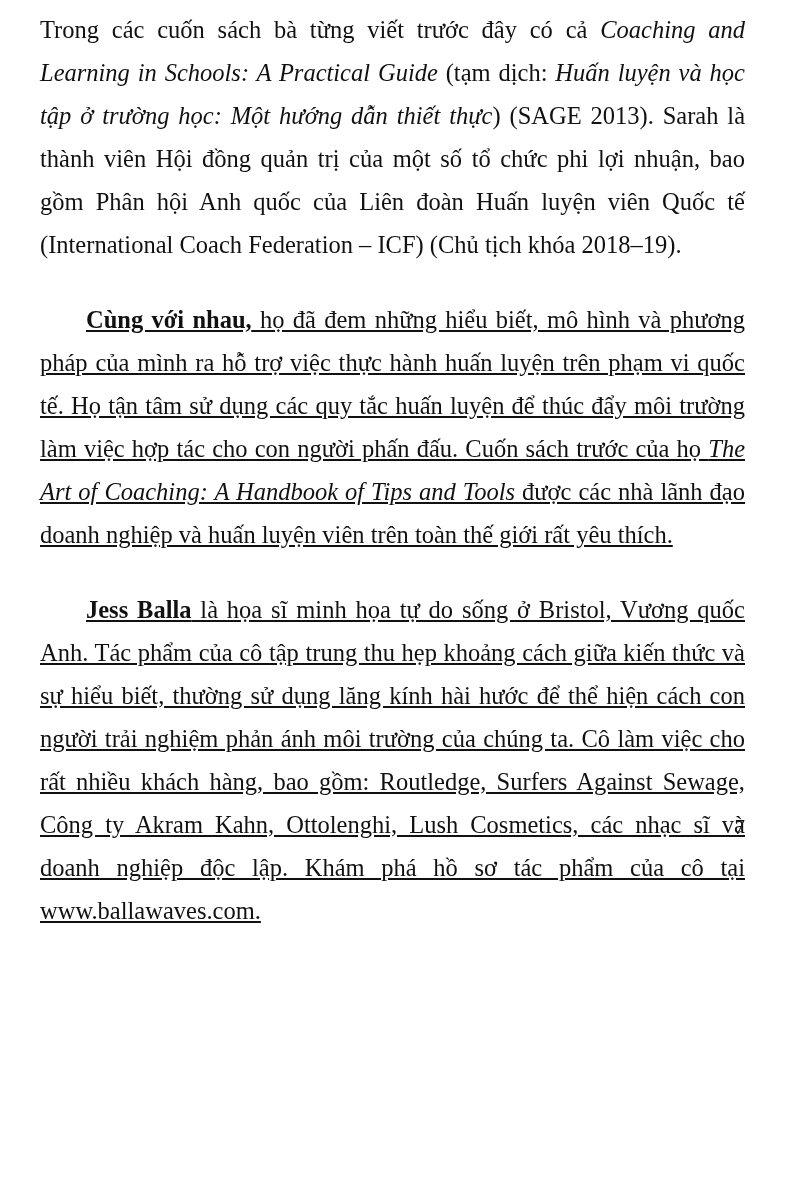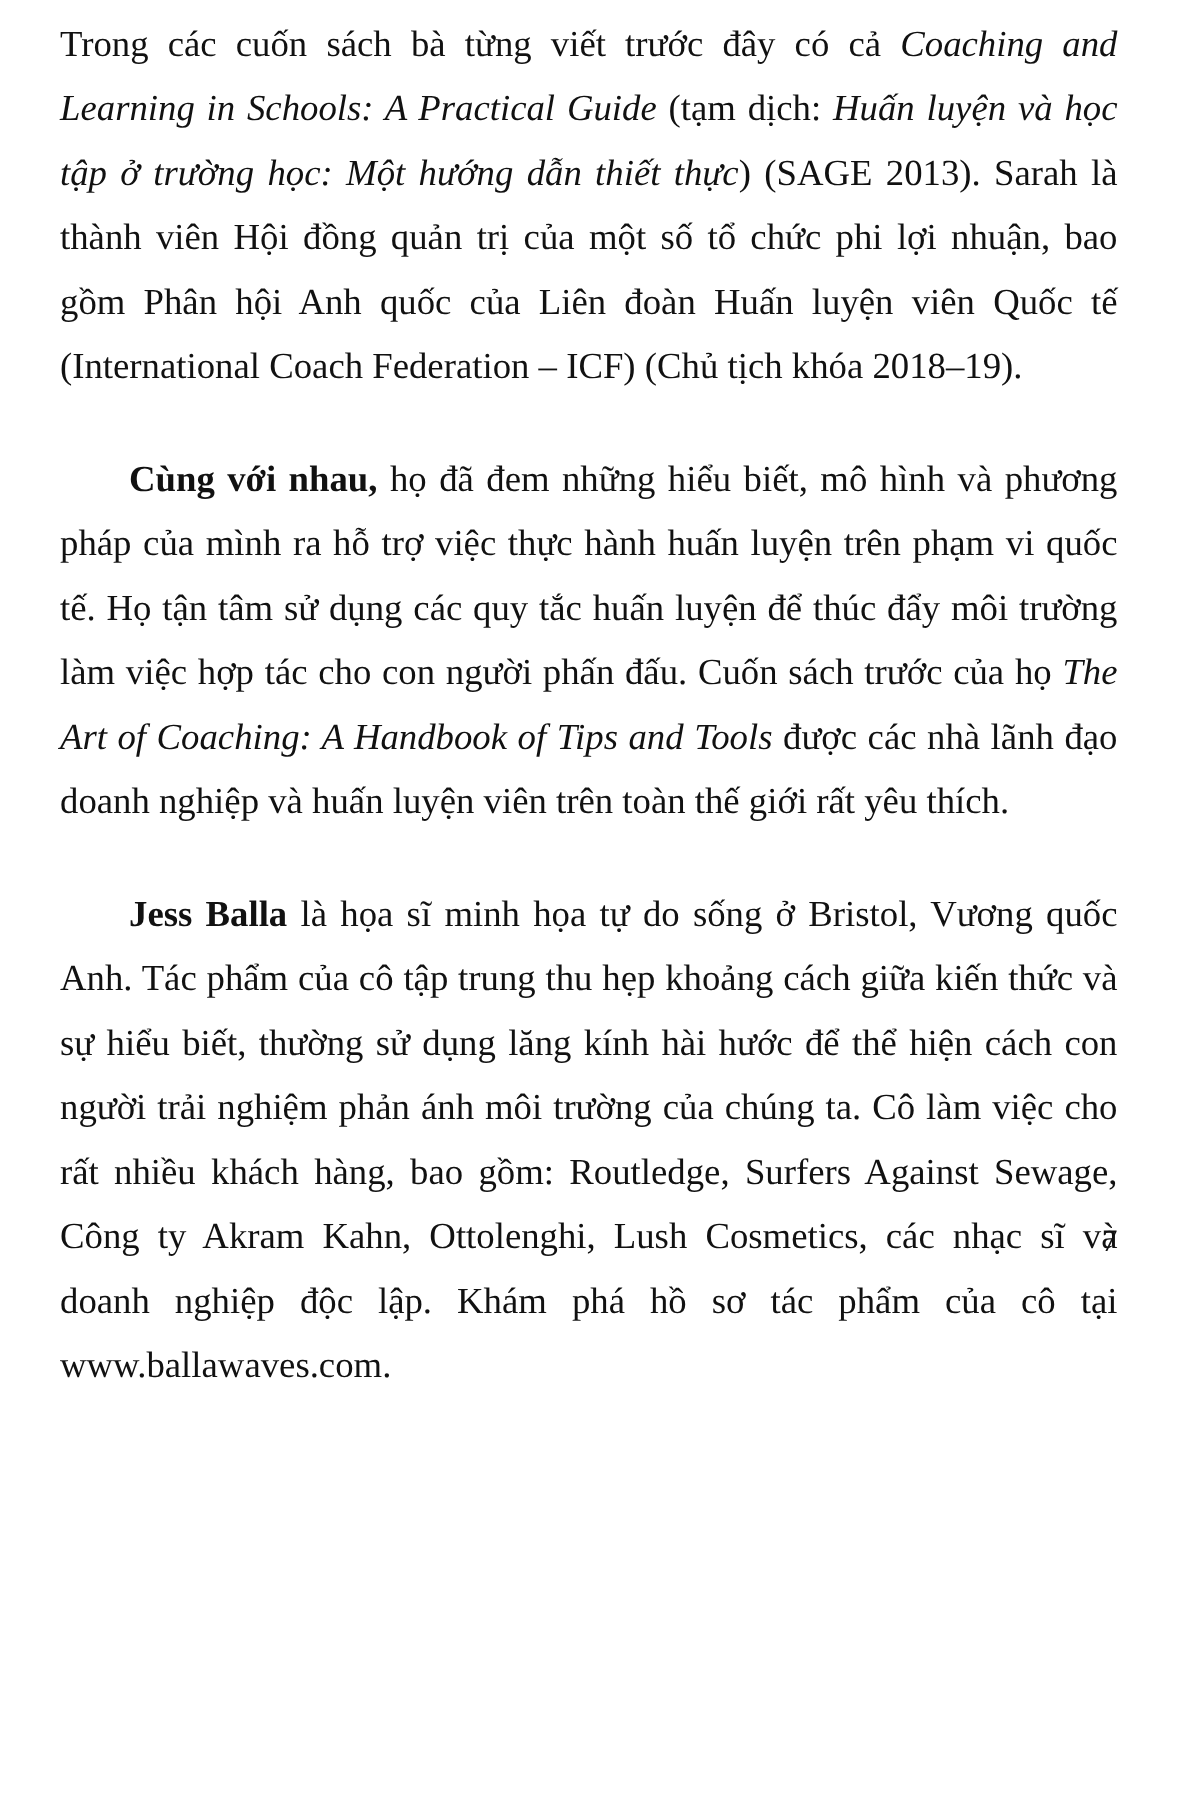--- a/index.html
+++ b/index.html
@@ -29,20 +29,21 @@
     line-height: 43px;
     text-align: justify;
     text-justify: inter-word;
     hyphens: none;
   }
   p.para {
     margin: 0 0 0 0;
   }
   p.para + p.para {
     margin-top: 32px;
+    text-decoration: underline;
   }
   p.indent {
     text-indent: 46px;
   }
   .ital {
     font-style: italic;
   }
   .bold {
     font-weight: bold;
   }

